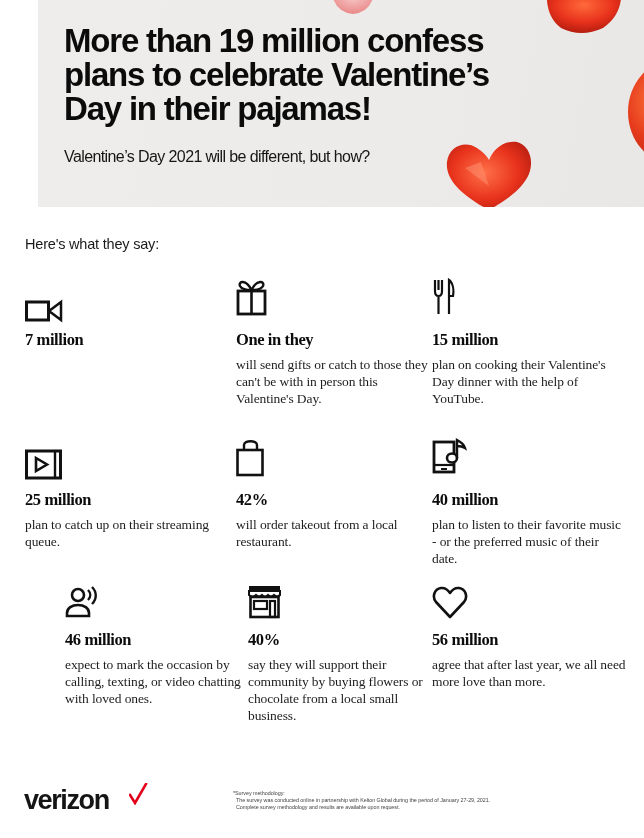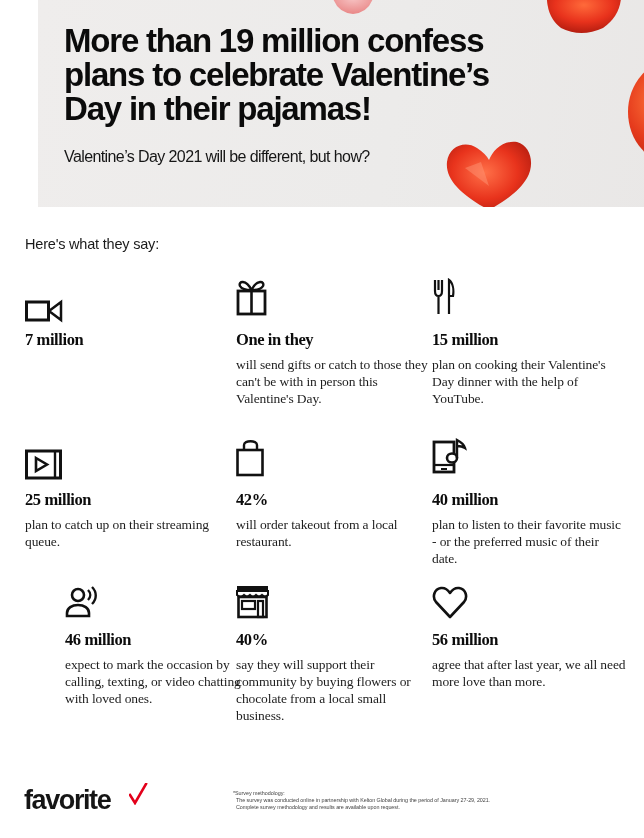--- a/index.html
+++ b/index.html
@@ -167,41 +167,41 @@
   <svg class="icon" width="40" height="40" viewBox="0 0 40 40" style="margin-top:-6px">
     <circle cx="13" cy="11" r="6" fill="none" stroke="#111" stroke-width="2.6"></circle>
     <path d="M2 32 V29 C2 24 7 21 13 21 C19 21 24 24 24 29 V32 Z" fill="none" stroke="#111" stroke-width="2.6"></path>
     <path d="M23 6 C26 9 26 13 23 16" fill="none" stroke="#111" stroke-width="2.4"></path>
     <path d="M27 3 C32 8 32 15 27 20" fill="none" stroke="#111" stroke-width="2.4"></path>
   </svg>
   <div class="value">46 million</div>
   <div class="desc">expect to mark the occasion by calling, texting, or video chatting with loved ones.</div>
 </div>
 
-<div class="stat" style="left:236px;top:590px;">
+<div class="stat" style="left:248px;top:590px;">
   <svg class="icon" width="40" height="40" viewBox="0 0 40 40" style="margin-top:-6px">
     <rect x="1" y="2" width="31" height="5" fill="#111"></rect>
     <path d="M1 7 H32 V11 C30 13 28 13 26 11 C24 13 22 13 20 11 C18 13 16 13 14 11 C12 13 10 13 8 11 C6 13 3 13 1 11 Z" fill="#fff" stroke="#111" stroke-width="2"></path>
     <rect x="2.5" y="13" width="28" height="20" fill="none" stroke="#111" stroke-width="2.6"></rect>
     <rect x="6" y="17" width="13" height="8" fill="none" stroke="#111" stroke-width="2.2"></rect>
     <rect x="22" y="17" width="5" height="16" fill="none" stroke="#111" stroke-width="2.2"></rect>
   </svg>
   <div class="value">40%</div>
   <div class="desc">say they will support their community by buying flowers or chocolate from a local small business.</div>
 </div>
 
 <div class="stat" style="left:432px;top:590px;">
   <svg class="icon" width="40" height="40" viewBox="0 0 40 40" style="margin-top:-6px">
     <path d="M18 33 L4 18 C0 13 2 5 9 4 C13 3.5 16 6 18 9 C20 6 23 3.5 27 4 C34 5 36 13 32 18 Z" fill="none" stroke="#111" stroke-width="2.6" stroke-linejoin="round"></path>
   </svg>
   <div class="value">56 million</div>
   <div class="desc">agree that after last year, we all need more love than more.</div>
 </div>
 
-<div class="logo">favorite</div>
+<div class="logo">verizon</div>
 <svg class="logo-check" width="20" height="22" viewBox="0 0 20 22">
   <path d="M1 12 L6 20 L17 1" fill="none" stroke="#e3001b" stroke-width="2.6" stroke-linecap="square"></path>
 </svg>
 
 <div class="footnote">
   <span>*Survey methodology:</span>
   <span class="indent">The survey was conducted online in partnership with Kelton Global during the period of January 27-29, 2021.</span>
   <span class="indent">Complete survey methodology and results are available upon request.</span>
 </div>
 

